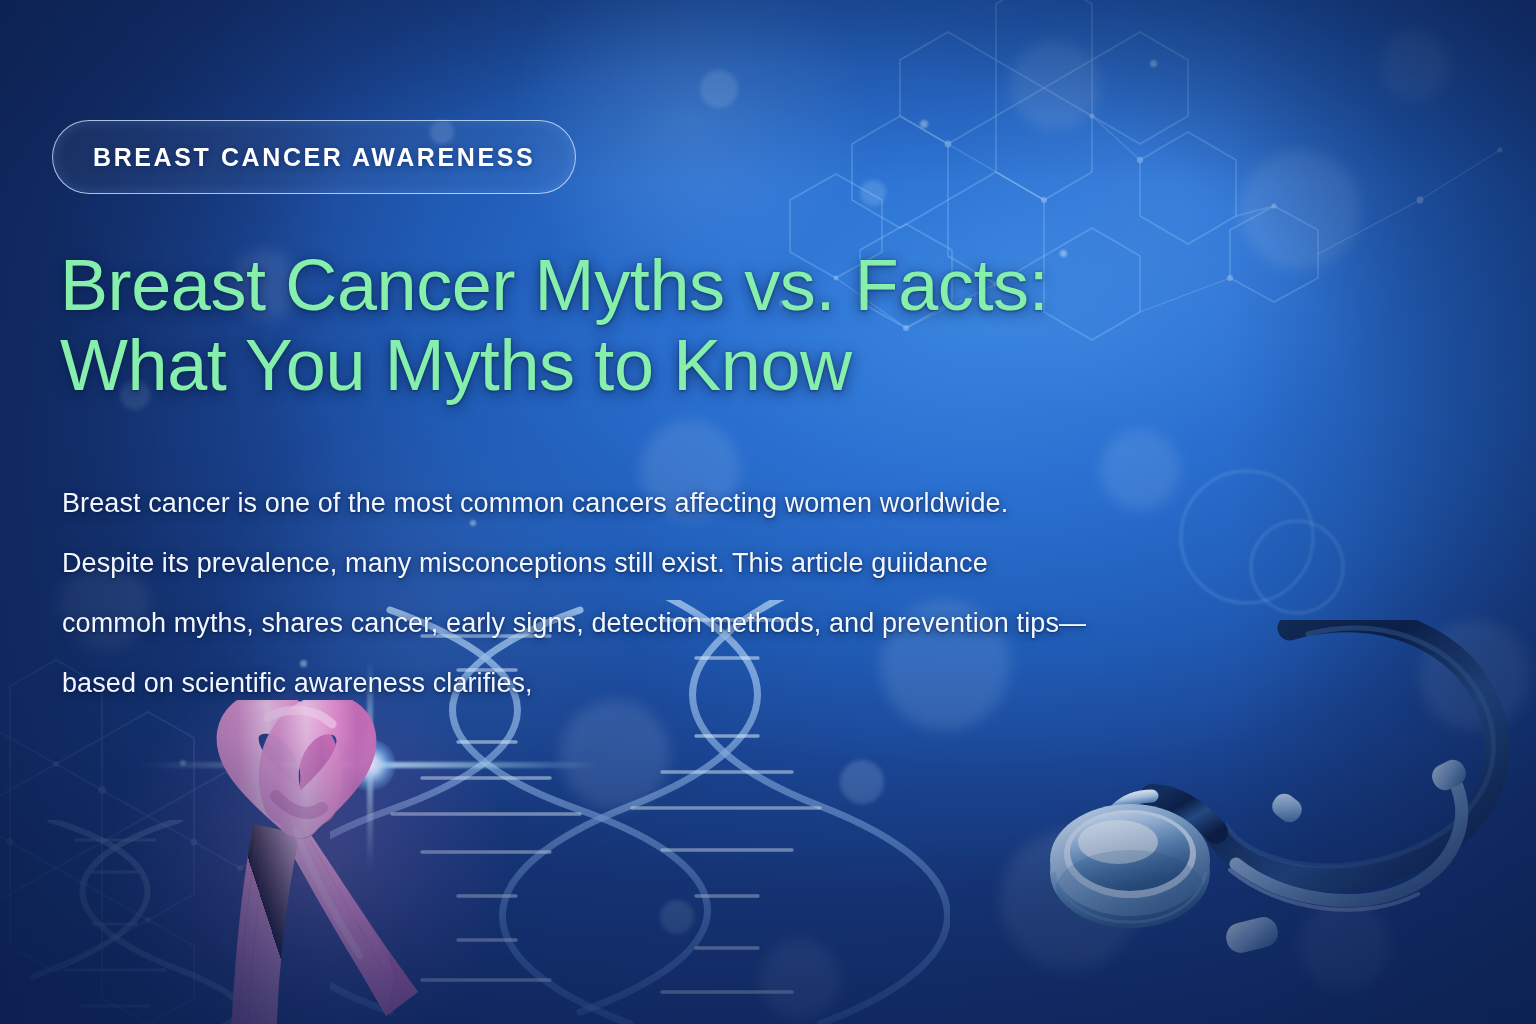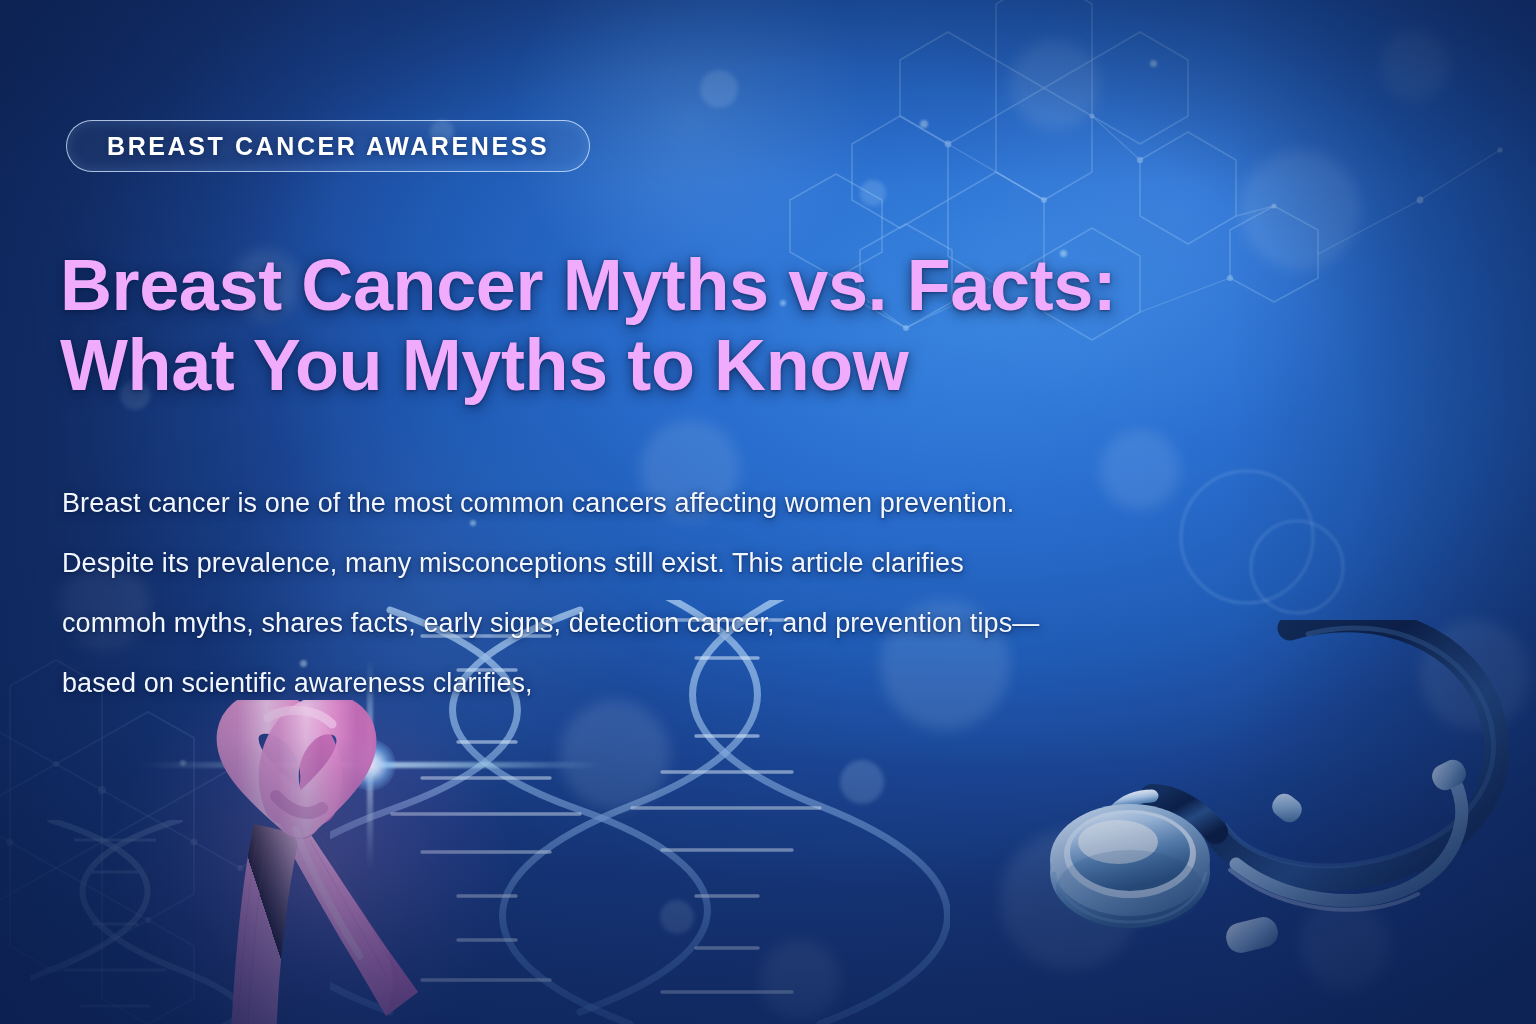--- a/index.html
+++ b/index.html
@@ -74,43 +74,43 @@
     background:radial-gradient(circle, rgba(226,150,220,0.30) 0%, rgba(190,120,210,0.12) 45%, rgba(150,100,200,0) 72%);
   }
 
   
   .stetho{position:absolute;left:1040px;top:620px;width:500px;height:404px;}
 
   
   .content{position:absolute;left:0;top:0;width:1536px;height:1024px;}
 
   .badge{
-    position:absolute;left:66px;top:120px;height:52px;
+    position:absolute;left:52px;top:120px;height:74px;
     display:flex;align-items:center;justify-content:center;
     padding:0 40px;
     border:1.5px solid rgba(214,233,255,0.78);
     border-radius:40px;
     background:rgba(255,255,255,0.045);
     box-shadow:0 0 14px rgba(120,180,255,0.20) inset;
     box-sizing:border-box;
   }
   .badge-text{
     color:#ffffff;
     font-size:25px;
     font-weight:600;
     letter-spacing:2.6px;
     white-space:nowrap;
     text-shadow:0 1px 6px rgba(8,30,80,0.55);
   }
 
   .headline{
     position:absolute;left:60px;top:238px;width:1180px;
-    color:#f0abfc;
+    color:#86efac;
     font-size:72px;
-    font-weight:700;
+    font-weight:400;
     line-height:80px;
     letter-spacing:-0.4px;
     text-shadow:0 3px 14px rgba(7,26,70,0.70), 0 1px 3px rgba(7,26,70,0.55);
     margin-top:7px;
   }
   .headline .hl{display:block;}
 
   .body-copy{
     position:absolute;left:62px;top:446px;width:1330px;
     color:#f2f7ff;
@@ -380,20 +380,20 @@
     <div class="badge">
       <span class="badge-text">BREAST CANCER AWARENESS</span>
     </div>
 
     <h1 class="headline">
       <span class="hl">Breast Cancer Myths vs. Facts:</span>
       <span class="hl">What You Myths to Know</span>
     </h1>
 
     <p class="body-copy">
-      <span class="pl">Breast cancer is one of the most common cancers affecting women prevention.</span>
-      <span class="pl">Despite its prevalence, many misconceptions still exist. This article clarifies</span>
-      <span class="pl">commoh myths, shares facts, early signs, detection cancer, and prevention tips—</span>
+      <span class="pl">Breast cancer is one of the most common cancers affecting women worldwide.</span>
+      <span class="pl">Despite its prevalence, many misconceptions still exist. This article guiidance</span>
+      <span class="pl">commoh myths, shares cancer, early signs, detection methods, and prevention tips—</span>
       <span class="pl">based on scientific awareness clarifies,</span>
     </p>
 
   </div>
 </div>
 
 </body></html>

